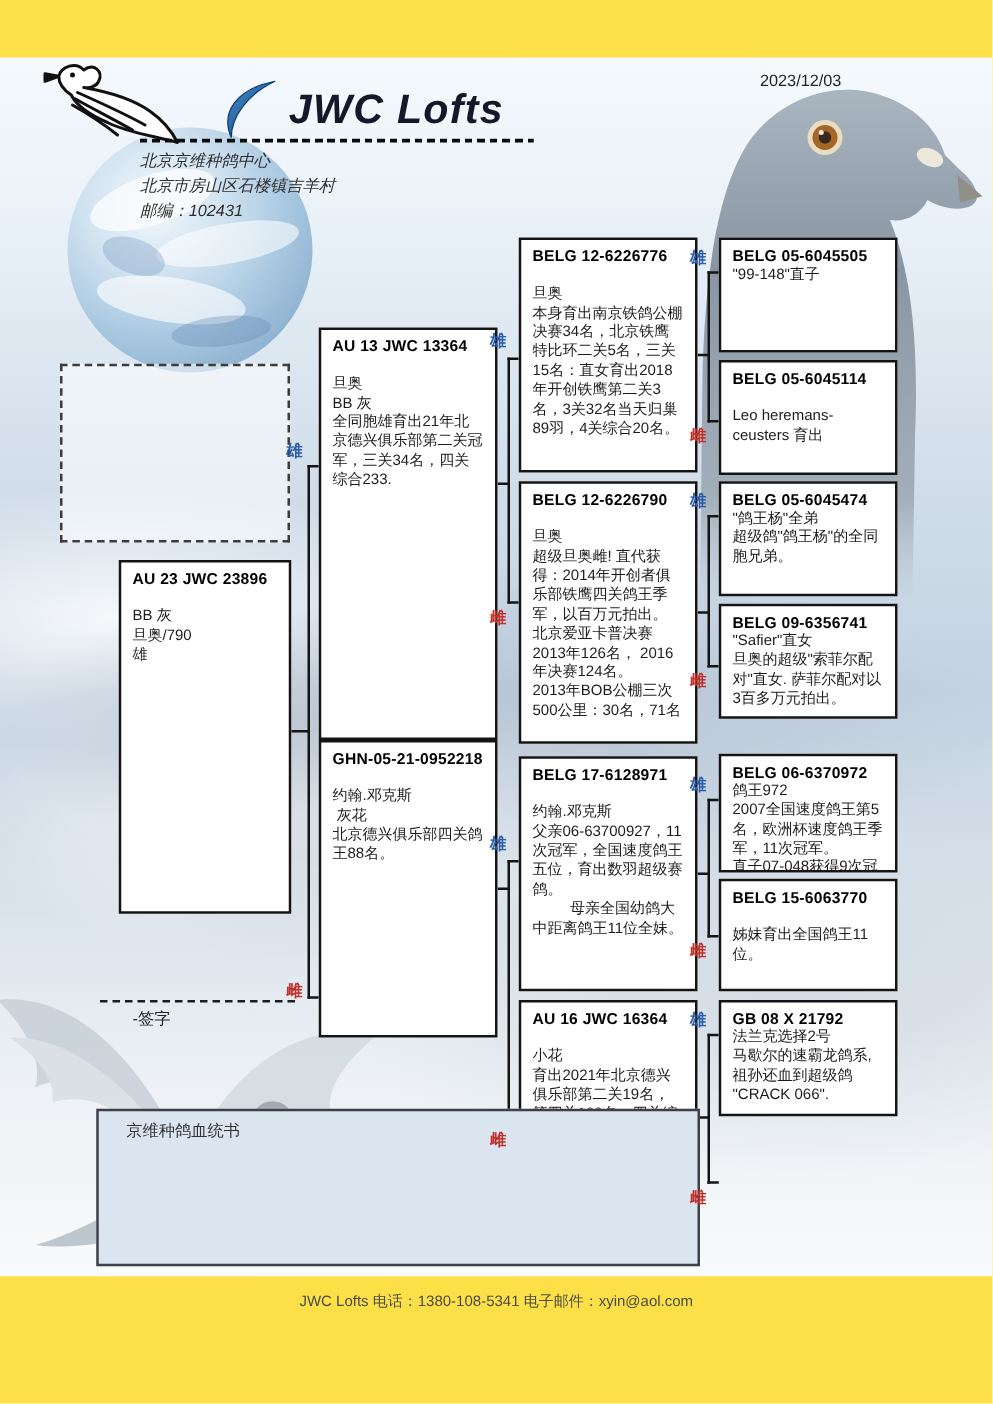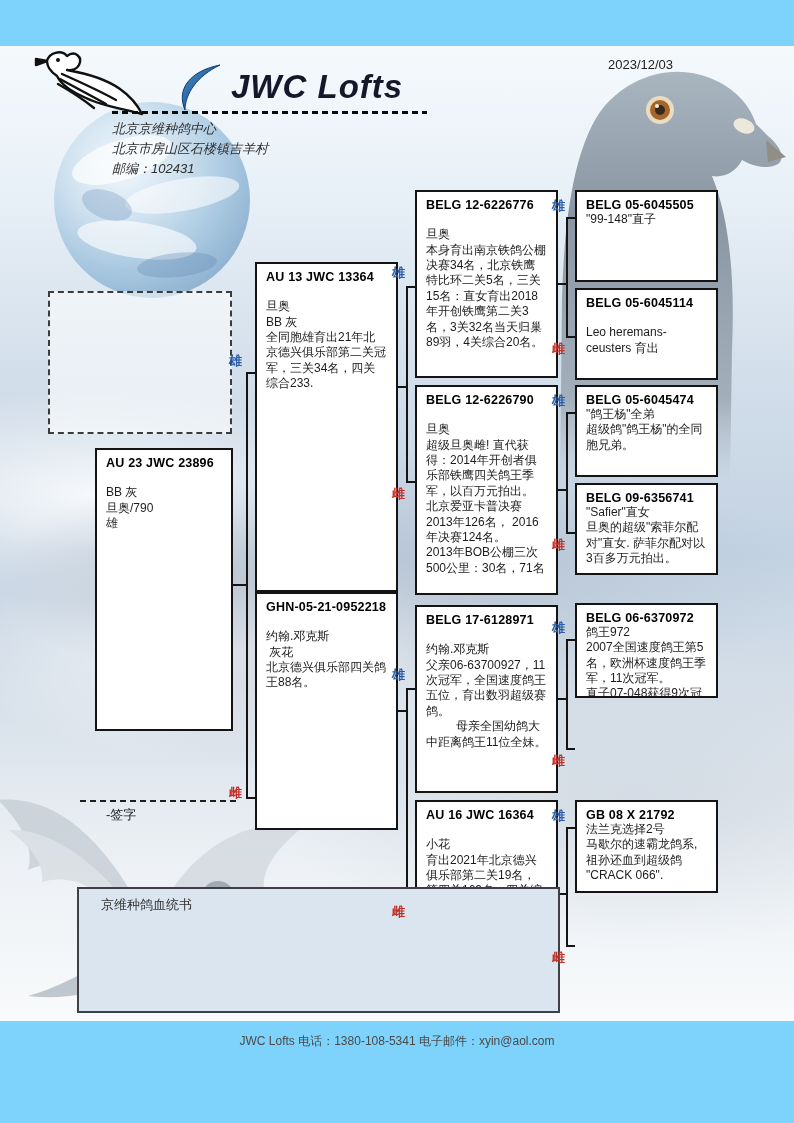--- a/index.html
+++ b/index.html
@@ -1,16 +1,16 @@
 <!DOCTYPE html>
 <html style="--male: #2a5ca8; --female: #c03028;"><head>
 <meta charset="utf-8">
 <style>
   html,body{margin:0;padding:0;background:#fff;}
-  .page{position:relative;width:794px;height:1123px;overflow:hidden;background:#7dd3fc;
+  .page{position:relative;width:794px;height:1123px;overflow:hidden;background:#fde047;
         font-family:"Liberation Sans","DejaVu Sans",sans-serif;color:#1a1a1a;}
   
   .sky{position:absolute;left:0;top:46px;width:794px;height:975px;z-index:0;
     background:
       radial-gradient(ellipse 420px 150px at 12% 46%, rgba(255,255,255,.85), rgba(255,255,255,0) 70%),
       radial-gradient(ellipse 520px 190px at 55% 55%, rgba(150,162,178,.30), rgba(150,162,178,0) 70%),
       radial-gradient(ellipse 420px 160px at 30% 62%, rgba(255,255,255,.7), rgba(255,255,255,0) 70%),
       radial-gradient(ellipse 500px 200px at 80% 78%, rgba(190,200,212,.45), rgba(190,200,212,0) 72%),
       linear-gradient(180deg,#f5f9fc 0%,#e9f1f8 14%,#d2deea 34%,#c3d2e2 52%,#d8e1ea 68%,#edf1f5 84%,#f8fafb 100%);}
   .blob{position:absolute;z-index:1;pointer-events:none;}
@@ -200,20 +200,25 @@
     <div class="ring">BELG 09-6356741</div>
     <div class="bodytxt">"Safier"直女
 旦奥的超级"索菲尔配对"直女. 萨菲尔配对以3百多万元拍出。</div>
   </div>
   <div class="pbox" style="left:575px;top:603px;width:143px;height:95px">
     <div class="ring">BELG 06-6370972</div>
     <div class="bodytxt">鸽王972
 2007全国速度鸽王第5名，欧洲杯速度鸽王季军，11次冠军。
 直子07-048获得9次冠</div>
   </div>
+  <div class="pbox" style="left:575px;top:703px;width:143px;height:90px">
+    <div class="ring">BELG 15-6063770</div>
+    <div class="bodytxt">
+姊妹育出全国鸽王11位。</div>
+  </div>
   <div class="pbox" style="left:575px;top:800px;width:143px;height:93px">
     <div class="ring">GB 08 X 21792</div>
     <div class="bodytxt">法兰克选择2号
 马歇尔的速霸龙鸽系, 祖孙还血到超级鸽
 "CRACK 066".</div>
   </div>
 
   <div class="hl" style="left:233px;top:584px;width:15px"></div>
   <div class="vl" style="left:246px;top:372px;height:427px"></div>
   <div class="hl" style="left:246px;top:372px;width:9px"></div>

